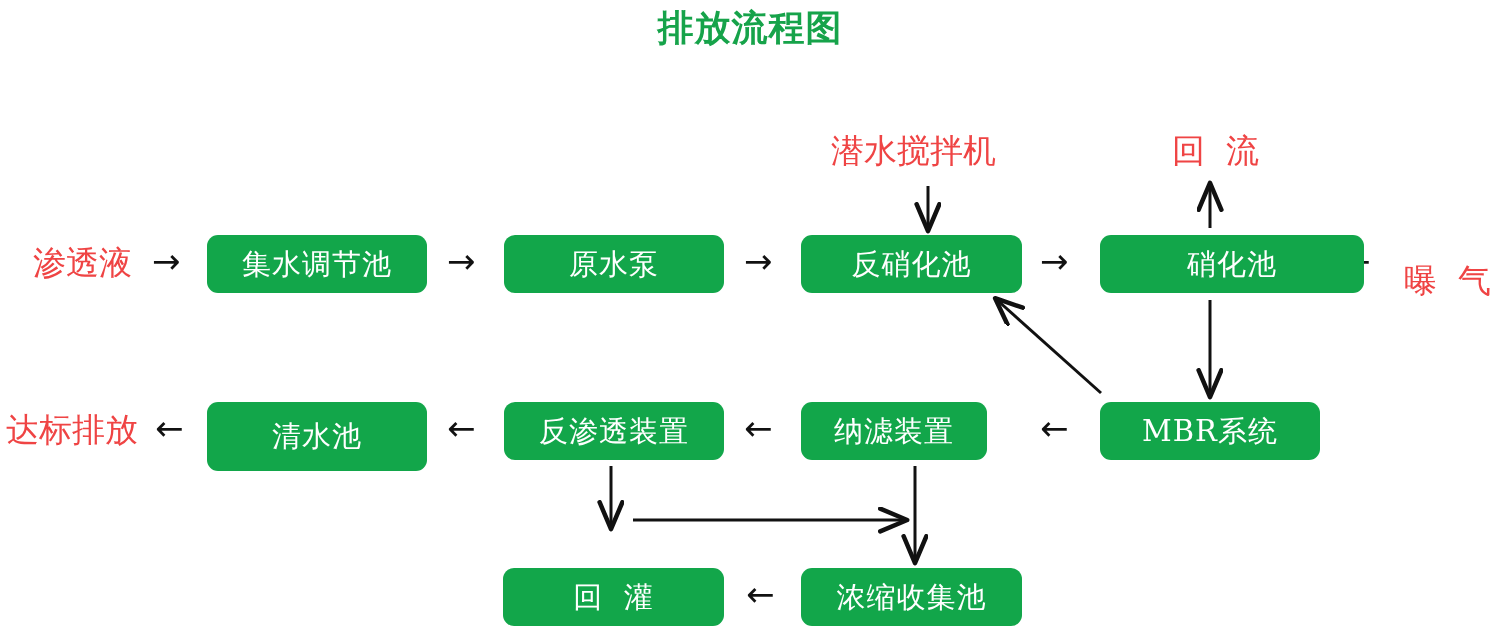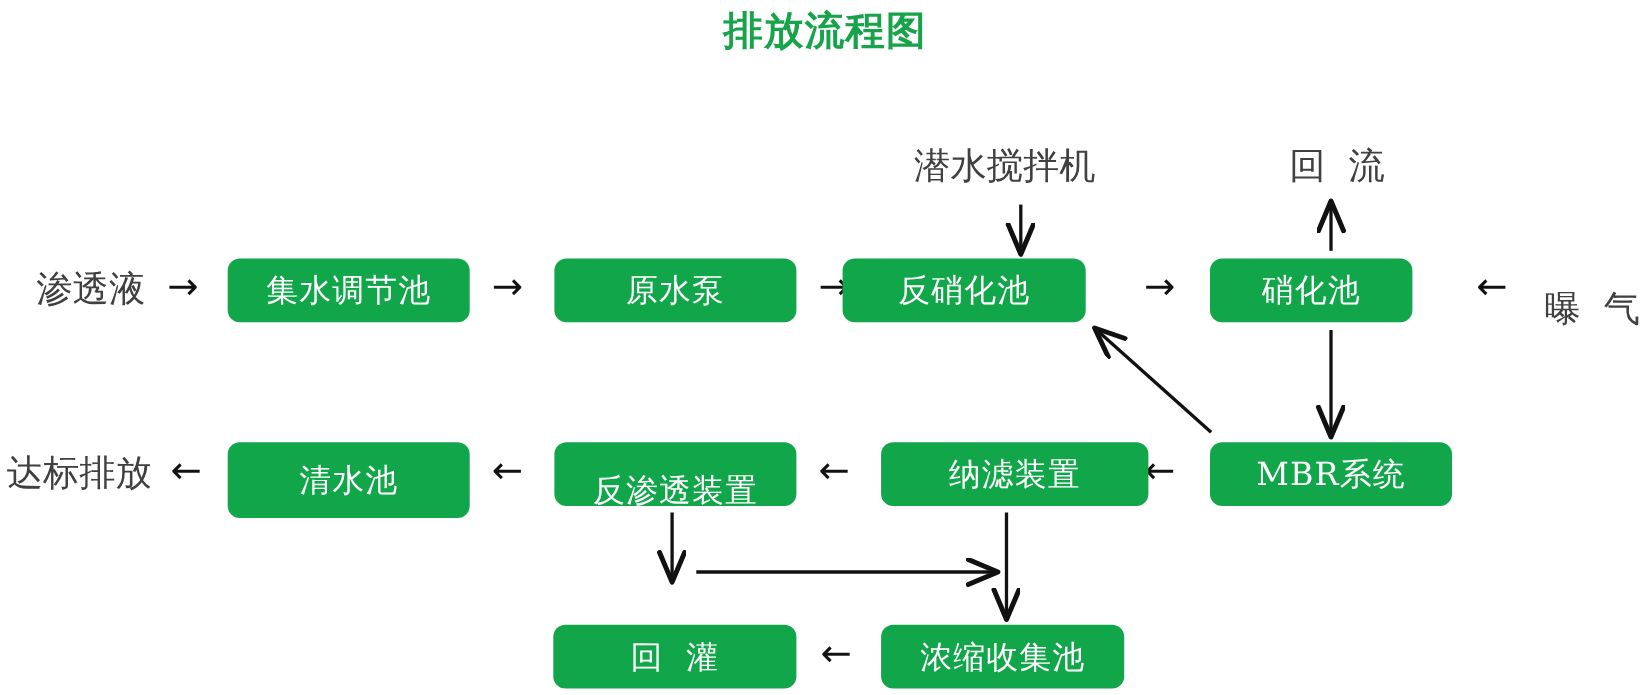--- a/index.html
+++ b/index.html
@@ -38,21 +38,21 @@
     justify-content: center;
     font-size: 29px;
     font-family: "DejaVu Serif", "Liberation Serif", serif;
     letter-spacing: 1px;
     white-space: pre;
     box-sizing: border-box;
     line-height: 1;
   }
   .ext-label {
     position: absolute;
-    color: #404040;
+    color: #ef4444;
     font-size: 31px;
     font-family: "DejaVu Sans", "Liberation Sans", sans-serif;
     white-space: pre;
     line-height: 1;
     text-align: right;
   }
   .arrow-glyph {
     position: absolute;
     color: #111111;
     font-size: 34px;
@@ -122,37 +122,37 @@
   </svg>
 
   <div class="node" style="left:207px; top:235px; width:220px; height:58px;">
     <span>集水调节池</span>
   </div>
 
   <div class="node" style="left:504px; top:235px; width:220px; height:58px;">
     <span>原水泵</span>
   </div>
 
-  <div class="node" style="left:766px; top:235px; width:221px; height:58px;">
+  <div class="node" style="left:801px; top:235px; width:221px; height:58px;">
     <span>反硝化池</span>
   </div>
 
-  <div class="node" style="left:1100px; top:235px; width:184px; height:58px;">
+  <div class="node" style="left:1100px; top:235px; width:264px; height:58px;">
     <span>硝化池</span>
   </div>
 
   <div class="node" style="left:207px; top:402px; width:220px; height:69px;">
     <span>清水池</span>
   </div>
 
-  <div class="node" style="left:504px; top:402px; width:220px; height:58px;align-items:flex-end;">
+  <div class="node" style="left:504px; top:402px; width:220px; height:58px;">
     <span>反渗透装置</span>
   </div>
 
-  <div class="node" style="left:801px; top:402px; width:243px; height:58px;">
+  <div class="node" style="left:801px; top:402px; width:186px; height:58px;">
     <span>纳滤装置</span>
   </div>
 
   <div class="node" style="left:1100px; top:402px; width:220px; height:58px;">
     <span>MBR系统</span>
   </div>
 
   <div class="node" style="left:503px; top:568px; width:221px; height:58px;">
     <span>回  灌</span>
   </div>

